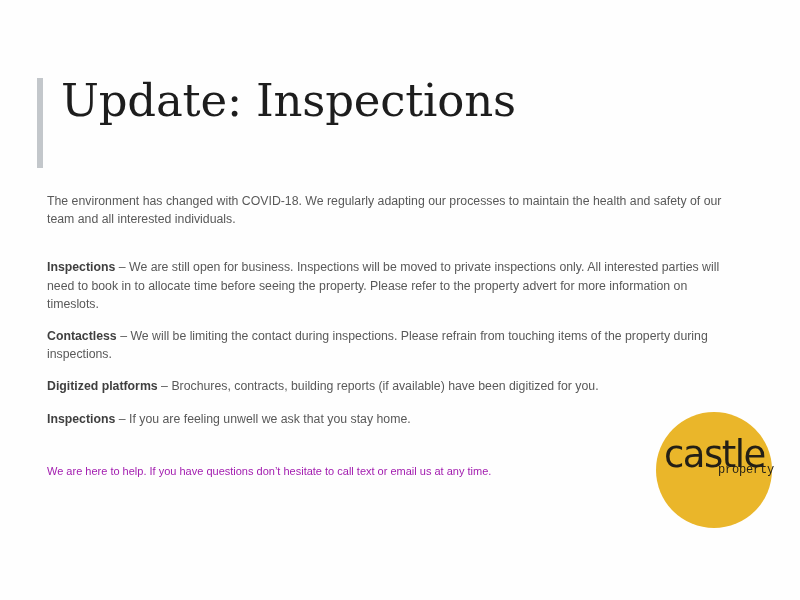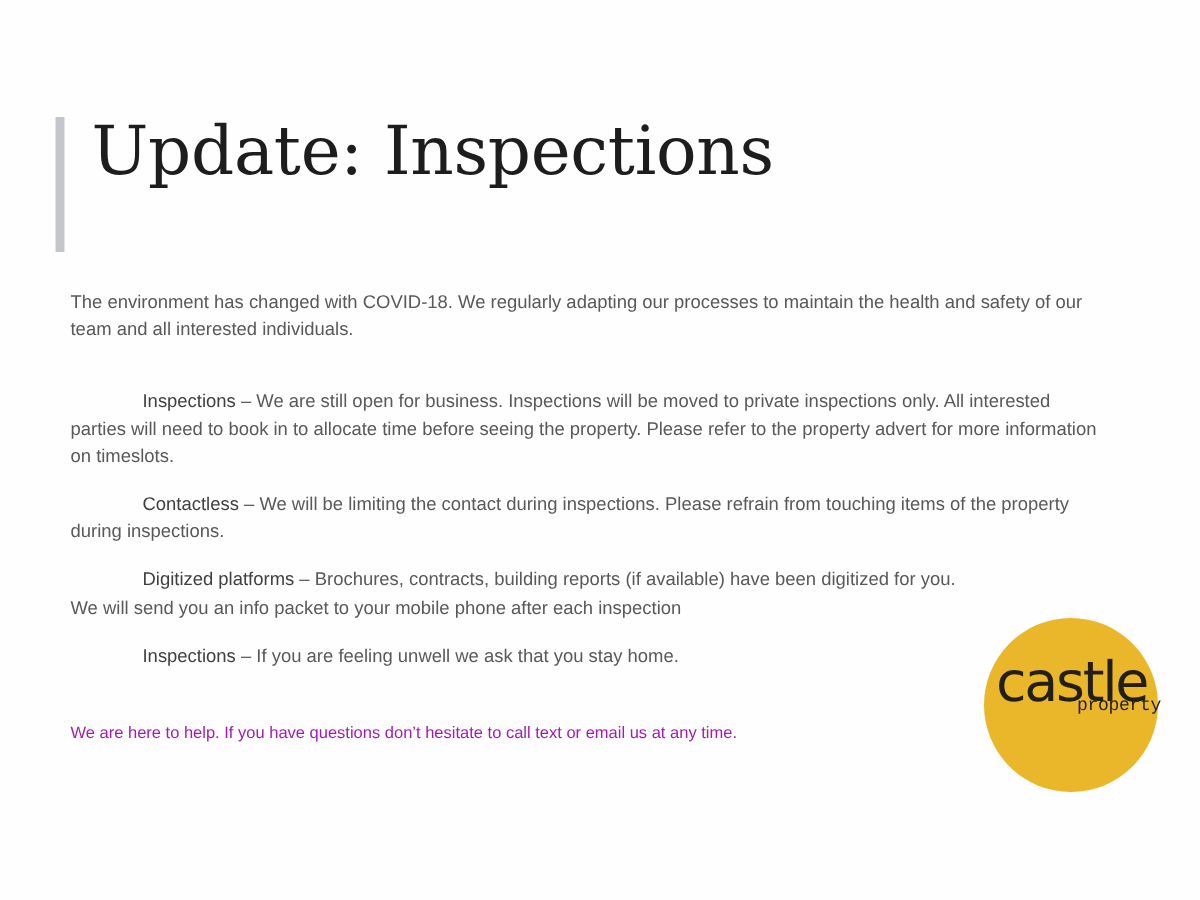--- a/index.html
+++ b/index.html
@@ -63,23 +63,22 @@
     color: #595959;
     margin: 0;
   }
   .para + .para {
     margin-top: 0;
   }
   .spacer-intro { height: 30px; }
   .spacer-block { height: 14px; }
 
   .lead {
-    font-weight: normal;
+    font-weight: bold;
     color: #3f3f3f;
-    margin-left: 48px;
   }
   .dash {
     color: #595959;
   }
 
   .para-narrow {
     width: 600px;
   }
 
   .closing {
@@ -154,21 +153,20 @@
 
     <p class="para">
       <span class="lead">Contactless</span><span class="dash"> – </span><span>We will be limiting  the contact during inspections. Please refrain from touching items of the property during inspections.</span>
     </p>
 
     <div class="spacer-block"></div>
 
     <p class="para para-narrow">
       <span class="lead">Digitized platforms</span><span class="dash"> – </span><span>Brochures, contracts, building reports (if available) have been digitized for you.</span>
     </p>
-    <p class="para para-narrow">We will send you an info packet to your mobile phone after each inspection</p>
 
     <div class="spacer-block"></div>
 
     <p class="para para-narrow">
       <span class="lead">Inspections</span><span class="dash"> – </span><span>If you are feeling unwell we ask that you stay home.</span>
     </p>
 
     <div class="spacer-closing"></div>
 
     <p class="closing">We are here to help. If you have questions don’t hesitate to call text or email us at any time.</p>

